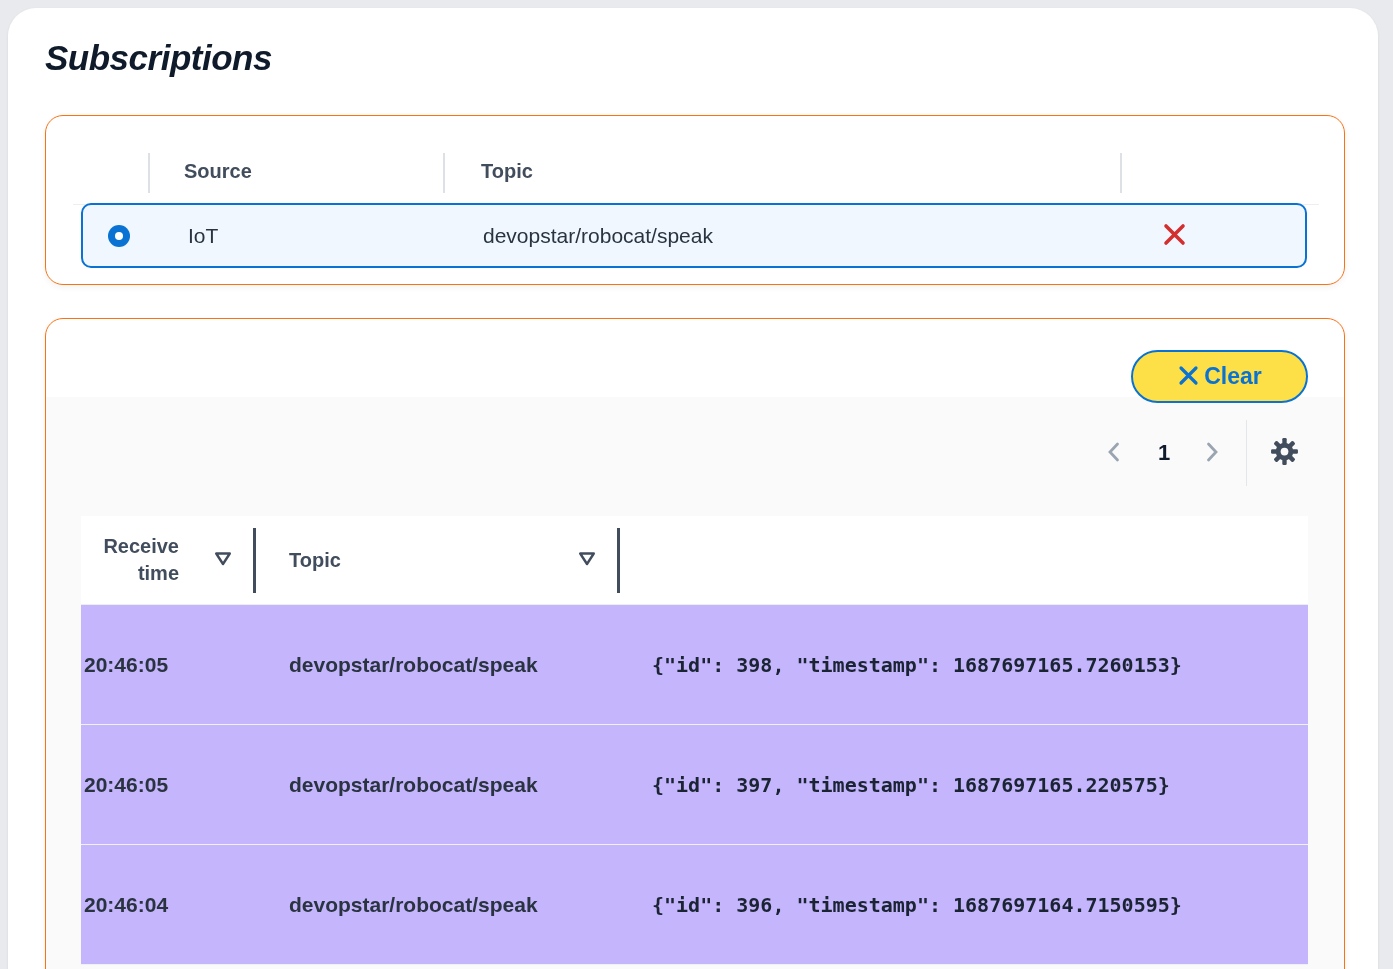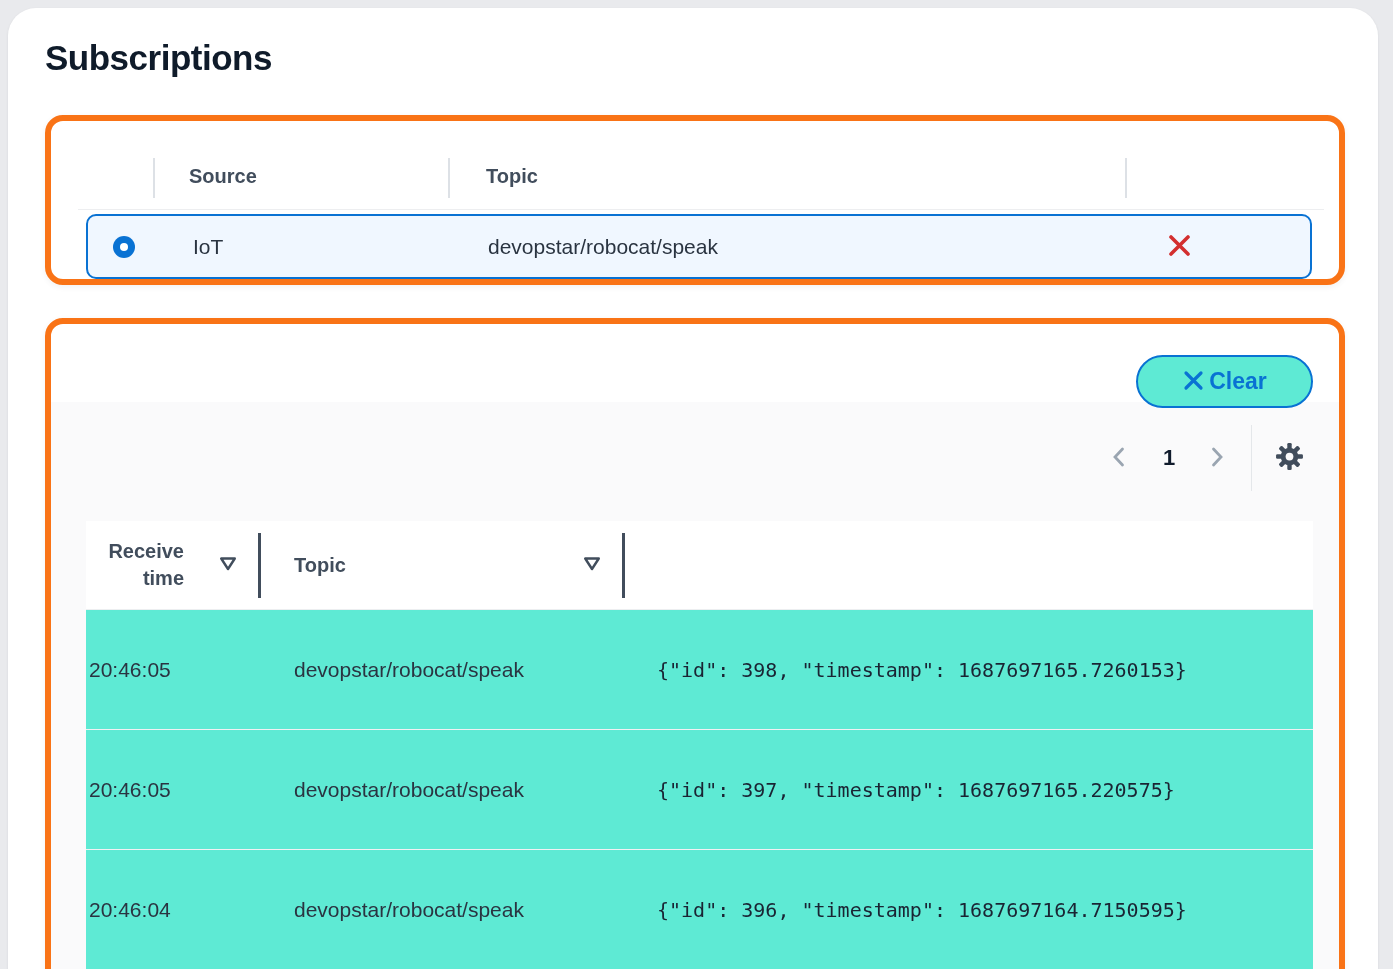--- a/index.html
+++ b/index.html
@@ -10,43 +10,43 @@
     position: relative; width: 1393px; height: 969px;
     background: #e9eaed; overflow: hidden;
   }
   .panel {
     position: absolute; left: 8px; top: 8px; width: 1370px; height: 1000px;
     background: #ffffff; border-radius: 28px;
     box-shadow: 0 1px 3px rgba(0,28,36,0.08);
   }
   .page-title {
     position: absolute; left: 45px; top: 38px;
-    font-size: 35px; font-weight: 800; color: #0f1b2a; letter-spacing: -0.5px;
+    font-size: 35px; font-weight: 800; color: #0f1b2a; letter-spacing: -0.5px; font-style: italic;
   }
 
   .card {
     position: absolute; left: 45px; width: 1300px; background: #ffffff;
-    border: 6px solid #f97316; border-radius: 18px;
+    border: 1px solid #f97316; border-radius: 18px;
     box-shadow: 0 2px 6px rgba(0,28,36,0.06);
   }
   .card-subs { top: 115px; height: 170px; }
   .card-msgs { top: 318px; height: 676px; overflow: hidden; }
 
   
   .subs-col-divider { position: absolute; top: 37px; width: 2px; height: 40px; background: #dde1e6; }
   .subs-col-divider.d1 { left: 102px; }
   .subs-col-divider.d2 { left: 397px; }
   .subs-col-divider.d3 { left: 1074px; }
   .subs-head-label { position: absolute; top: 44px; font-size: 20px; font-weight: 700; color: #414d5c; }
   .subs-head-label.source { left: 138px; }
   .subs-head-label.topic  { left: 435px; }
   .subs-hairline { position: absolute; left: 27px; top: 88px; width: 1246px; height: 1px; background: #edeef0; }
 
   .sub-row {
-    position: absolute; left: 35px; top: 93px; width: 1226px; height: 65px;
+    position: absolute; left: 35px; top: 87px; width: 1226px; height: 65px;
     background: #f0f7ff; border: 2px solid #0972d3; border-radius: 10px;
     cursor: pointer;
   }
   .radio {
     position: absolute; left: 25px; top: 20px; width: 22px; height: 22px;
     border-radius: 50%; background: #0972d3; display: flex; align-items: center; justify-content: center;
   }
   .radio-dot { width: 8px; height: 8px; border-radius: 50%; background: #ffffff; }
   .sub-cell { position: absolute; top: 0; height: 61px; line-height: 61px; font-size: 21px; color: #2a3441; }
   .sub-cell.source { left: 105px; }
@@ -57,21 +57,21 @@
     display: flex; align-items: center; justify-content: center;
   }
 
   
   .msgs-band {
     position: absolute; left: 0; top: 78px; width: 100%; height: 598px;
     background: #fafafb;
   }
   .clear-btn {
     position: absolute; left: 1085px; top: 31px; width: 177px; height: 53px;
-    background: #5eead4; border: 2px solid #0972d3; border-radius: 27px;
+    background: #fde047; border: 2px solid #0972d3; border-radius: 27px;
     display: flex; align-items: center; justify-content: center; gap: 4px;
     cursor: pointer;
   }
   .clear-label { font-size: 23px; font-weight: 700; color: #0972d3; }
 
   .pg-btn {
     position: absolute; width: 38px; height: 38px; top: 115px;
     background: transparent; border: none; cursor: pointer;
     display: flex; align-items: center; justify-content: center;
   }
@@ -100,21 +100,21 @@
   .th-time .th-label { max-width: 95px; }
   .th-topic { padding-left: 35px; }
   .th-msg { padding-left: 35px; }
   .th-filter { margin-left: auto; margin-right: 22px; display: flex; align-items: center; background: none; border: none; cursor: pointer; }
   .col-resize { position: absolute; top: 12px; width: 2.5px; height: 65px; background: #414d5c; cursor: col-resize; }
   .col-resize.r1 { left: 172px; }
   .col-resize.r2 { left: 536px; }
 
   .tbl-row {
     display: grid; grid-template-columns: 173px 364px 1fr; height: 120px;
-    align-items: center; border-bottom: 1px solid #f0f1f3; background: #5eead4;
+    align-items: center; border-bottom: 1px solid #f0f1f3; background: #c4b5fd; font-weight: bold;
   }
   .td { font-size: 21px; color: #2a3441; }
   .td-time { padding-left: 3px; }
   .td-topic { padding-left: 35px; }
   .td-msg { padding-left: 34px; font-family: "DejaVu Sans Mono", monospace; font-size: 20px; color: #1a2433; }
 </style>
 </head>
 <body>
 
 <div class="canvas">

